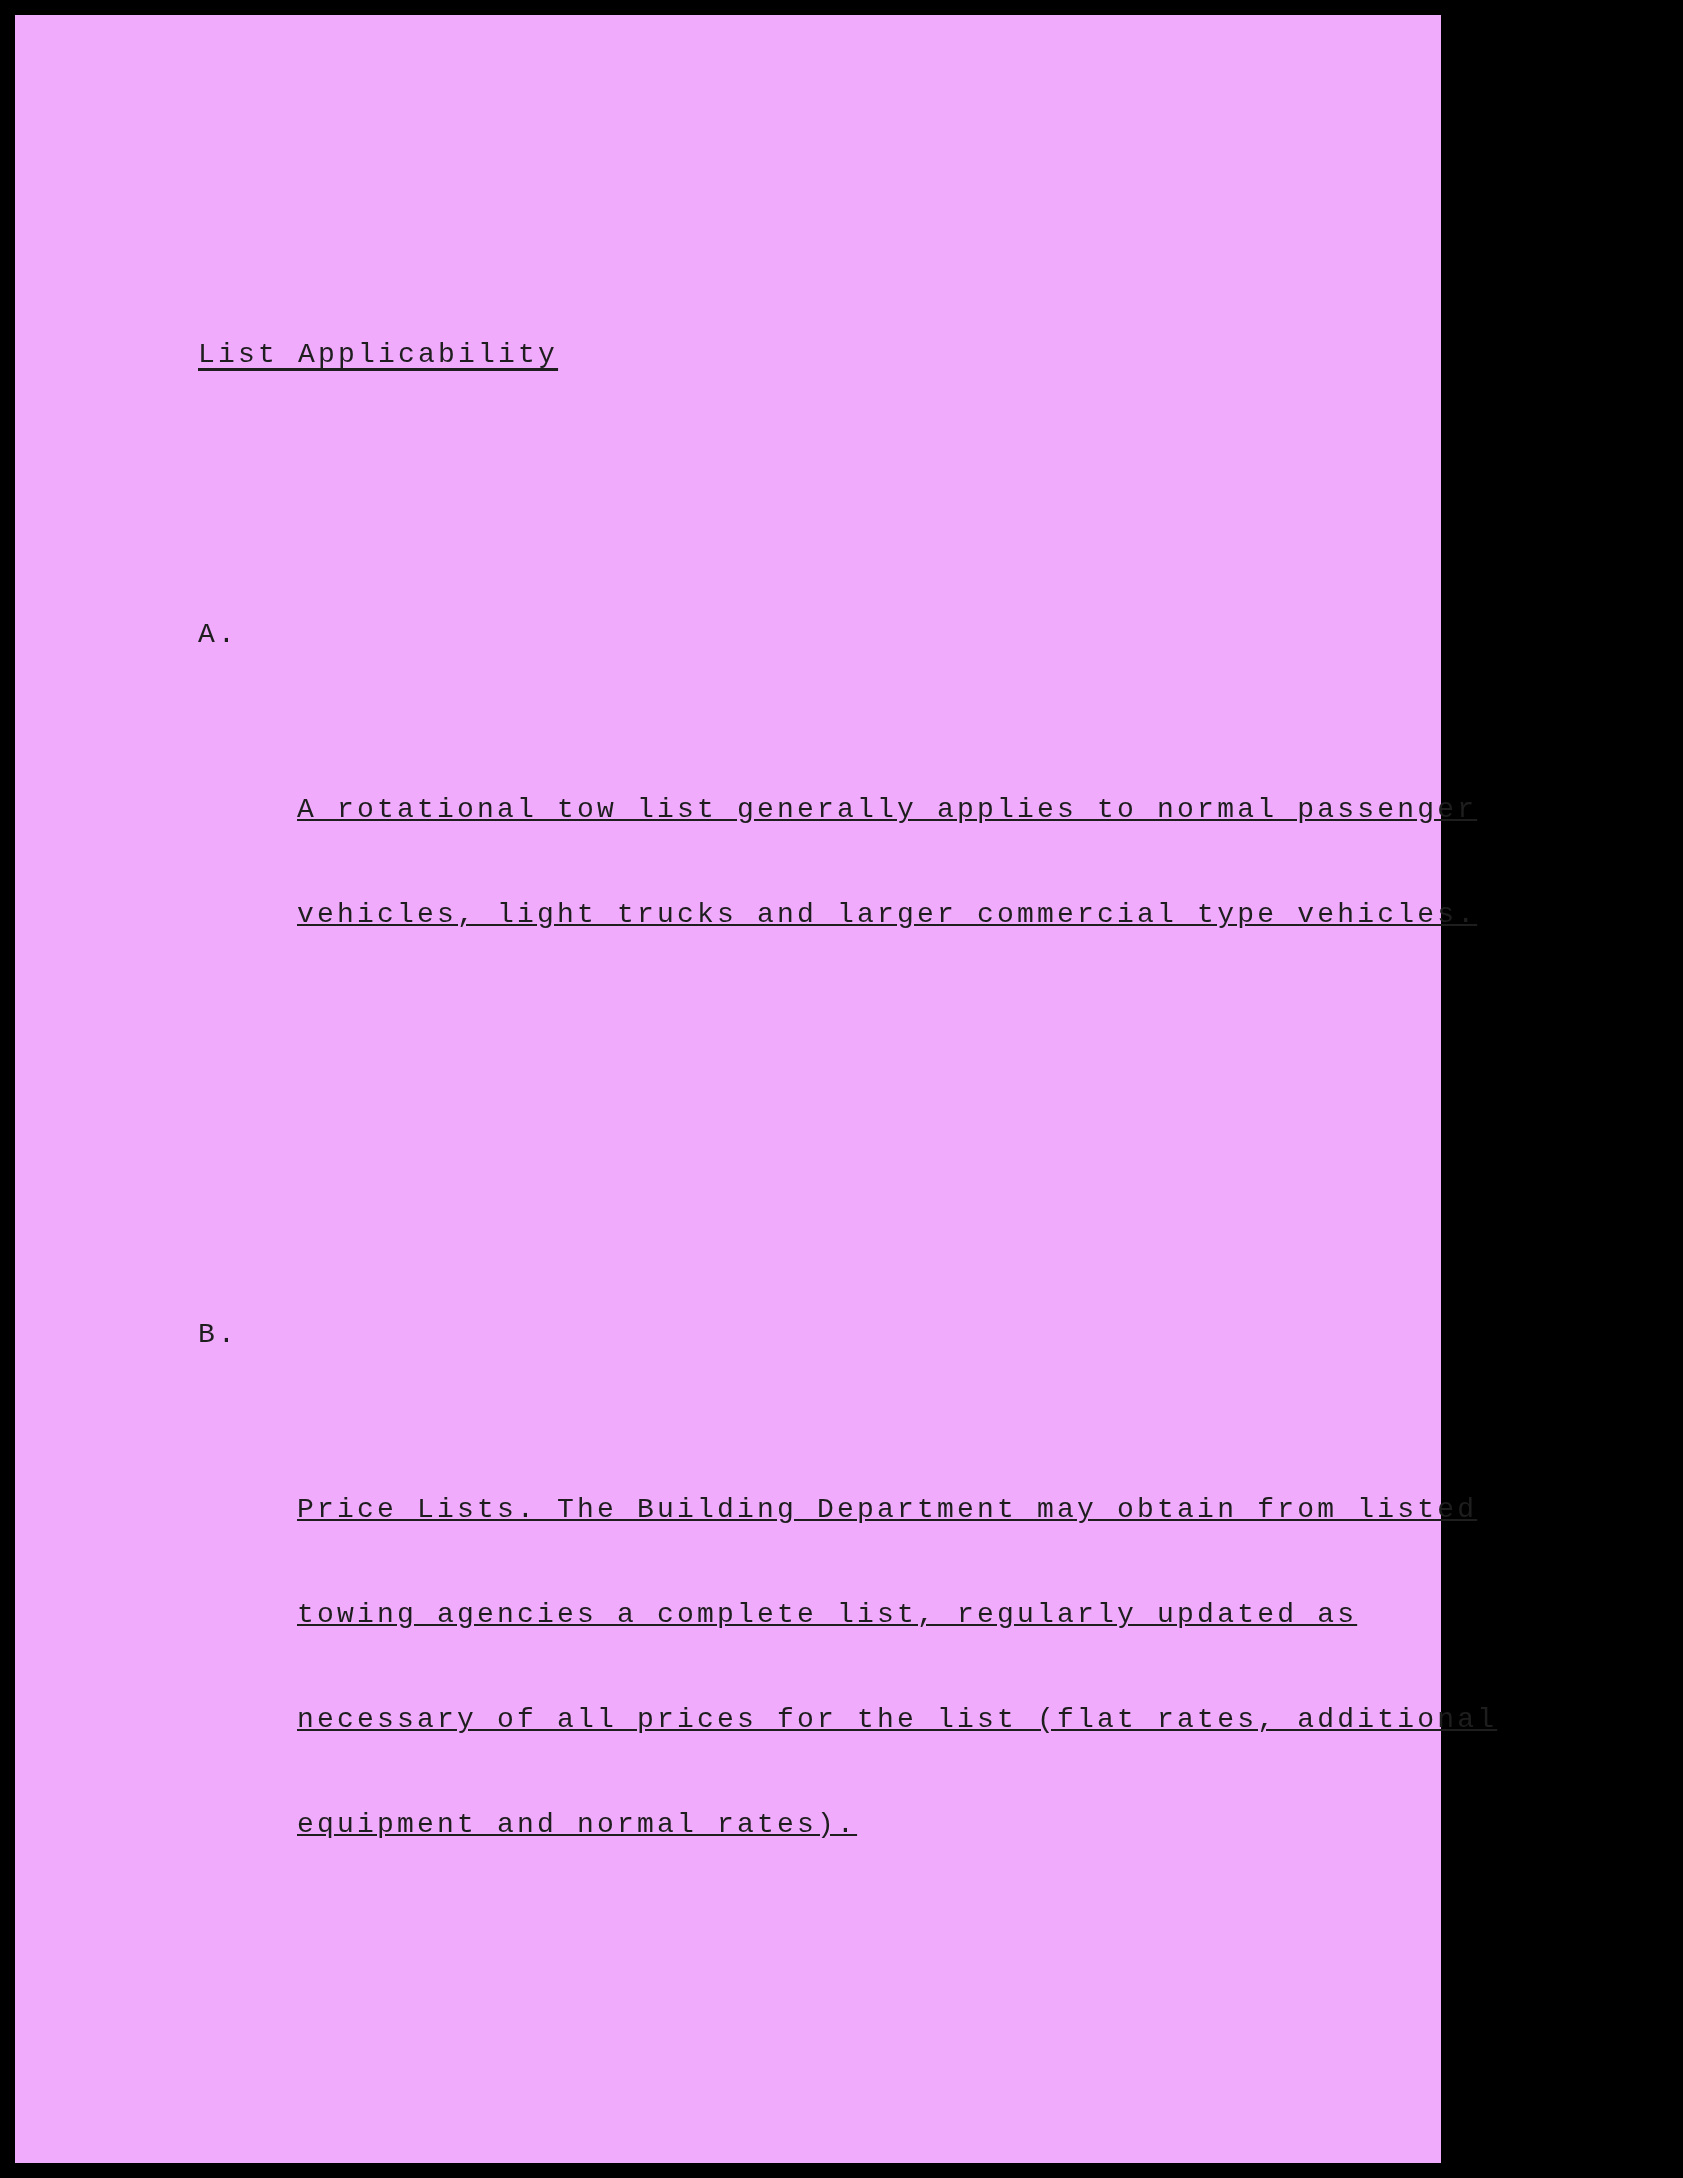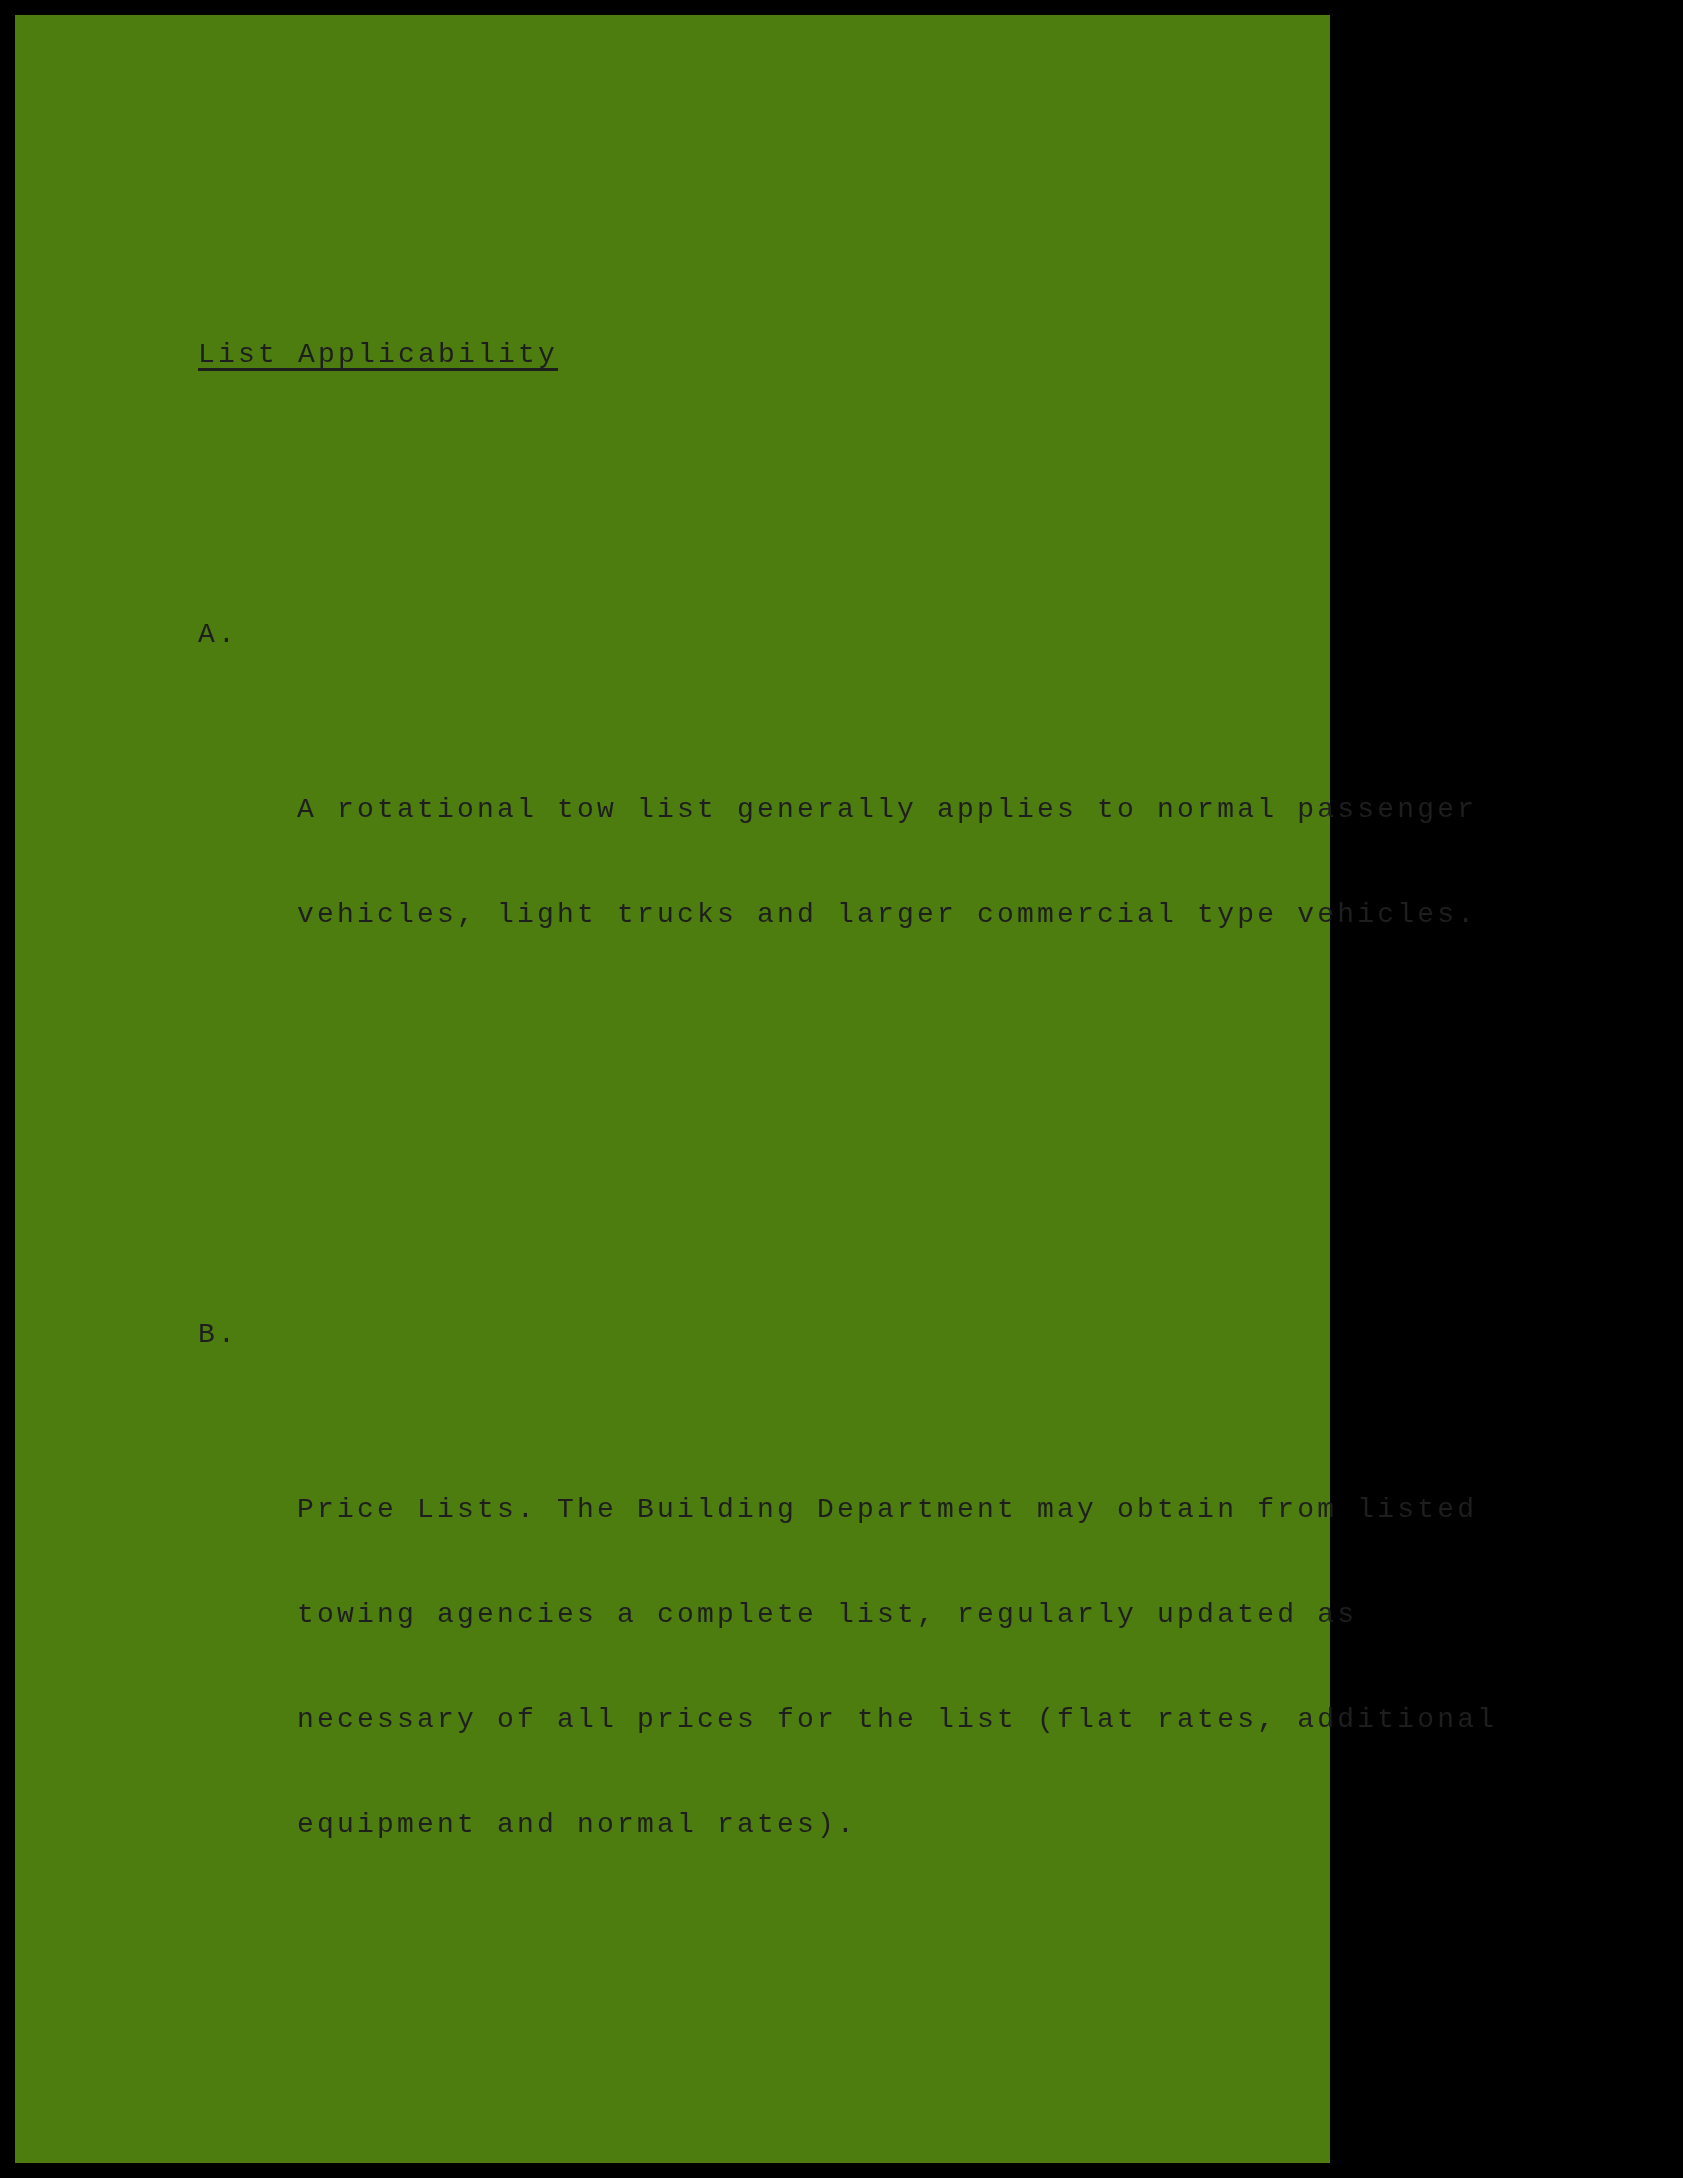--- a/index.html
+++ b/index.html
@@ -10,39 +10,40 @@
   body {
     width: 1683px;
     height: 2178px;
     position: relative;
     overflow: hidden;
   }
   .page {
     position: absolute;
     left: 15px;
     top: 15px;
-    width: 1315px;
+    width: 1426px;
     height: 2148px;
-    background: #4d7c0f;
+    background: #f0abfc;
   }
   .content {
     position: absolute;
     left: 183px;   
     top: 182px;    
     width: 1386px;
     font-family: "Liberation Mono", "DejaVu Sans Mono", monospace;
     font-size: 28px;
     letter-spacing: 3.2px;
     line-height: 35px;
     color: #1e1e1e;
     white-space: pre;
   }
   .line {
     display: block;
     height: 35px;
+    text-decoration: underline;
   }
   .heading {
     display: block;
     height: 35px;
   }
   .heading span {
     text-decoration: underline;
     text-decoration-thickness: 3px;
     text-underline-offset: 6px;
   }

